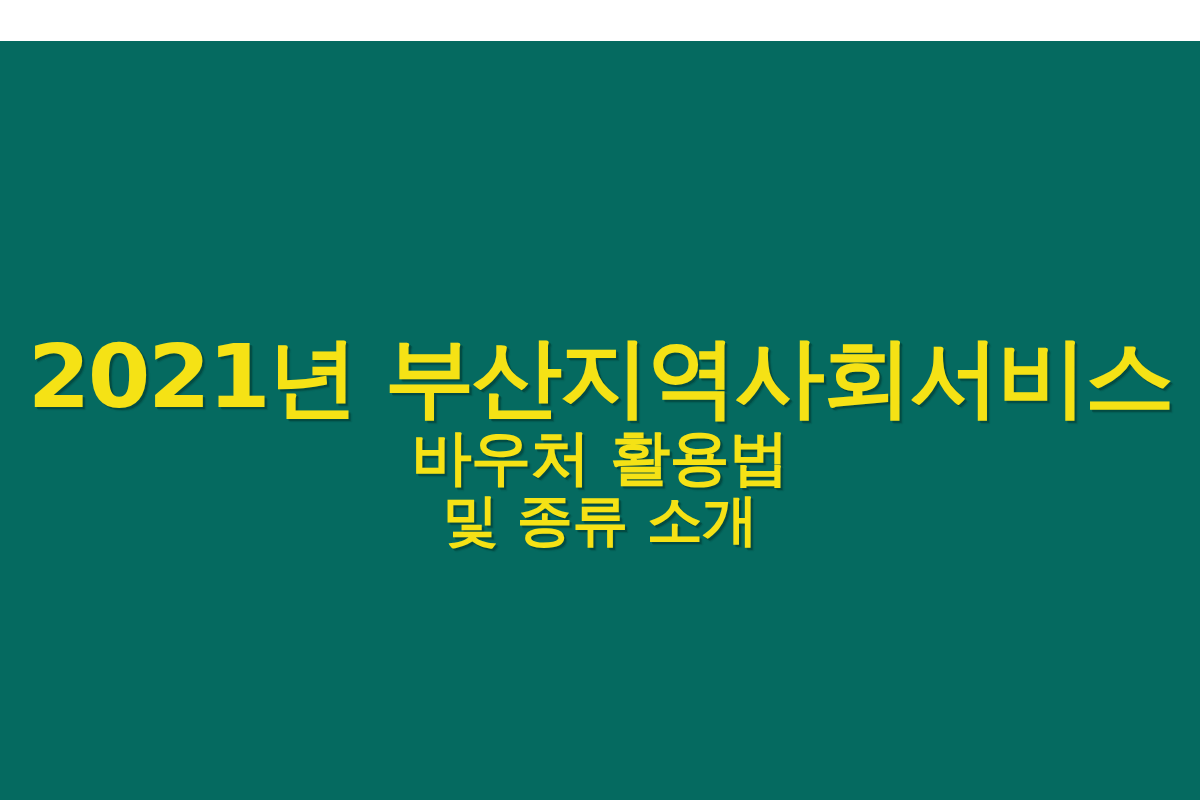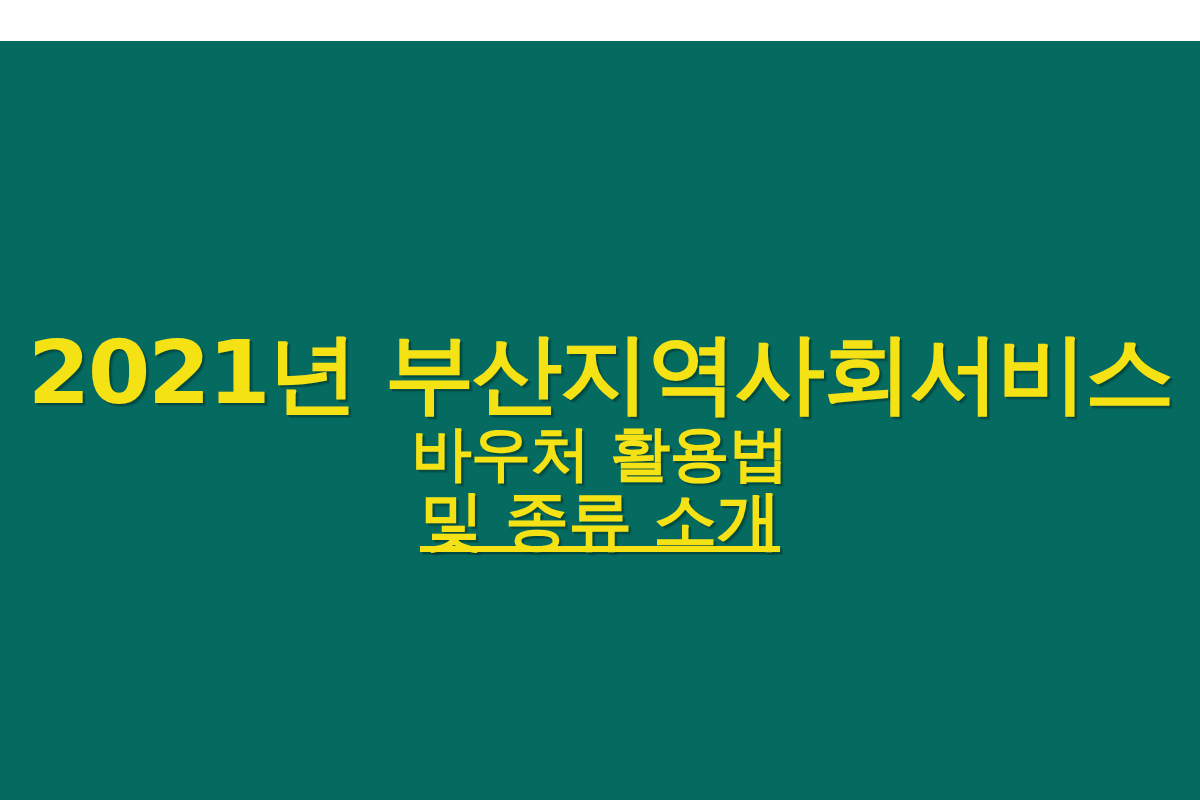--- a/index.html
+++ b/index.html
@@ -55,23 +55,22 @@
     transform: scaleX(1.035);
     transform-origin: center;
   }
 
   .title-line--two {
     font-size: 60px;
     letter-spacing: -0.010em;
   }
 
   .title-line--three {
-    font-size: 64px;
+    font-size: 56px;
     letter-spacing: -0.010em;
-    text-decoration: underline;
   }
 </style>
 </head>
 <body>
 
 <div class="thumbnail-card">
 
   <div class="title-block">
 
     <span class="title-line title-line--one">2021년 부산지역사회서비스</span>

